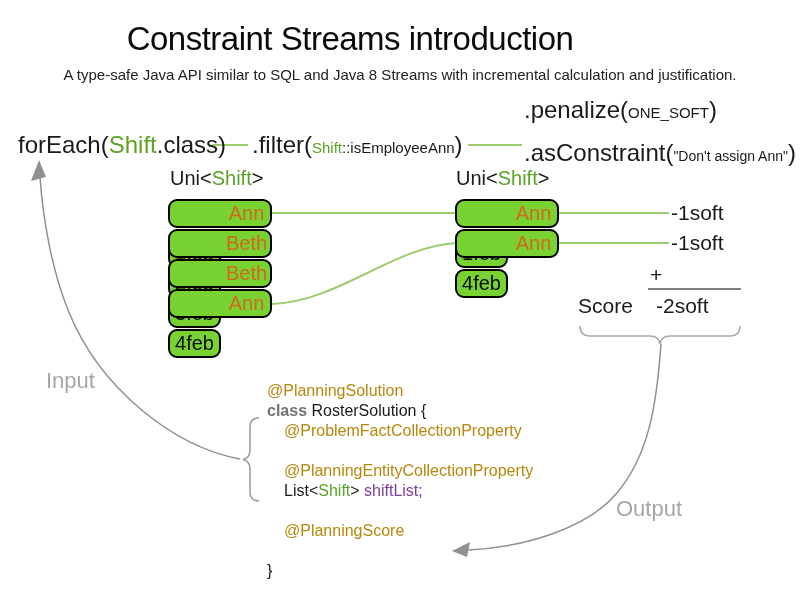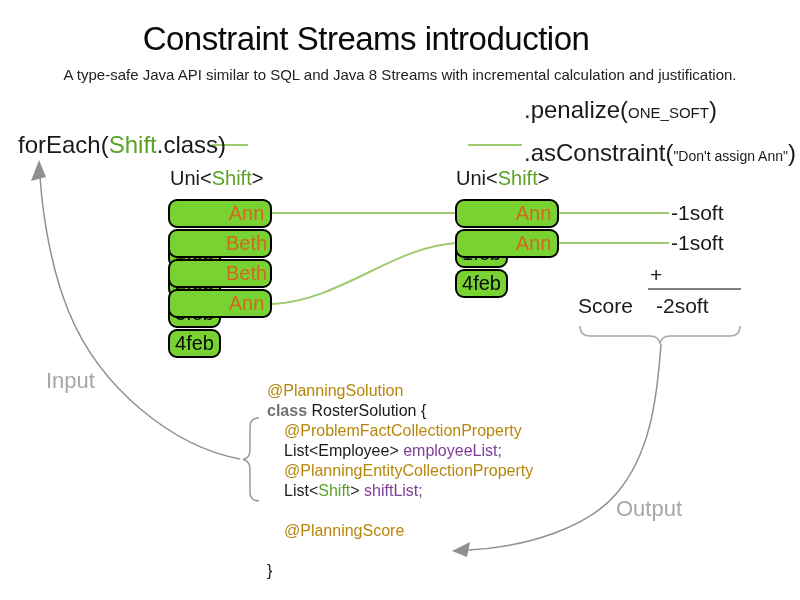--- a/index.html
+++ b/index.html
@@ -4,21 +4,21 @@
 <style>
   * { margin:0; padding:0; box-sizing:border-box; }
   html,body { background:#fff; }
   .stage {
     position:relative; width:800px; height:600px; background:#ffffff;
     font-family:"Liberation Sans", sans-serif; color:#111; overflow:hidden;
   }
   .overlay { position:absolute; left:0; top:0; width:800px; height:600px; z-index:1; }
   .abs { position:absolute; z-index:2; white-space:nowrap; }
 
-  .title { width:700px; text-align:center; top:20px; left:16px; font-size:33px; color:#0a0a0a; font-weight:400; letter-spacing:-0.5px; }
+  .title { width:700px; text-align:center; top:20px; left:0; font-size:33px; color:#0a0a0a; font-weight:400; letter-spacing:-0.5px; }
   .subtitle { width:800px; text-align:center; top:66px; left:0; font-size:15px; color:#222; }
 
   .flow { font-size:24px; color:#1a1a1a; }
   .green-text { color:#5BA327; }
   .small15 { font-size:15px; }
   .small14 { font-size:14px; }
 
   .uni-label { font-size:20px; color:#1a1a1a; }
 
   .shift-row {
@@ -77,20 +77,23 @@
     <polygon points="452,551 470,542 467,557" fill="#909090"></polygon>
   </svg>
 
   <div class="abs title">Constraint Streams introduction</div>
   <div class="abs subtitle">A type-safe Java API similar to SQL and Java 8 Streams with incremental calculation and justification.</div>
 
   <div class="abs flow" style="left:18px; top:131px;">
     <span>forEach(</span><span class="green-text">Shift</span><span>.class)</span>
   </div>
 
+  <div class="abs flow" style="left:252px; top:131px;">
+    <span>.filter(</span><span class="green-text small15">Shift</span><span class="small15">::isEmployeeAnn</span><span>)</span>
+  </div>
 
   <div class="abs flow" style="left:524px; top:96px;">
     <span>.penalize(</span><span class="small15">ONE_SOFT</span><span>)</span>
   </div>
 
   <div class="abs flow" style="left:524px; top:139px;">
     <span>.asConstraint(</span><span class="small14">"Don't assign Ann"</span><span>)</span>
   </div>
 
   <div class="abs uni-label" style="left:170px; top:167px;">
@@ -133,23 +136,20 @@
   <div class="abs score-total" style="left:656px; top:294px;">-2soft</div>
 
   <div class="abs gray-label" style="left:46px; top:368px;">Input</div>
   <div class="abs gray-label" style="left:616px; top:496px;">Output</div>
 
   <div class="abs code ann" style="left:267px; top:382px;">@PlanningSolution</div>
   <div class="abs code" style="left:267px; top:402px;">
     <span class="kw">class</span><span> RosterSolution {</span>
   </div>
   <div class="abs code ann" style="left:284px; top:422px;">@ProblemFactCollectionProperty</div>
-  <div class="abs code" style="left:284px; top:442px;">
-    <span>List&lt;Employee&gt; </span><span class="field">employeeList;</span>
-  </div>
   <div class="abs code ann" style="left:284px; top:462px;">@PlanningEntityCollectionProperty</div>
   <div class="abs code" style="left:284px; top:482px;">
     <span>List&lt;</span><span class="gtype">Shift</span><span>&gt; </span><span class="field">shiftList;</span>
   </div>
   <div class="abs code ann" style="left:284px; top:522px;">@PlanningScore</div>
   <div class="abs code" style="left:267px; top:562px;">}</div>
 
 </div>
 
 </body></html>

